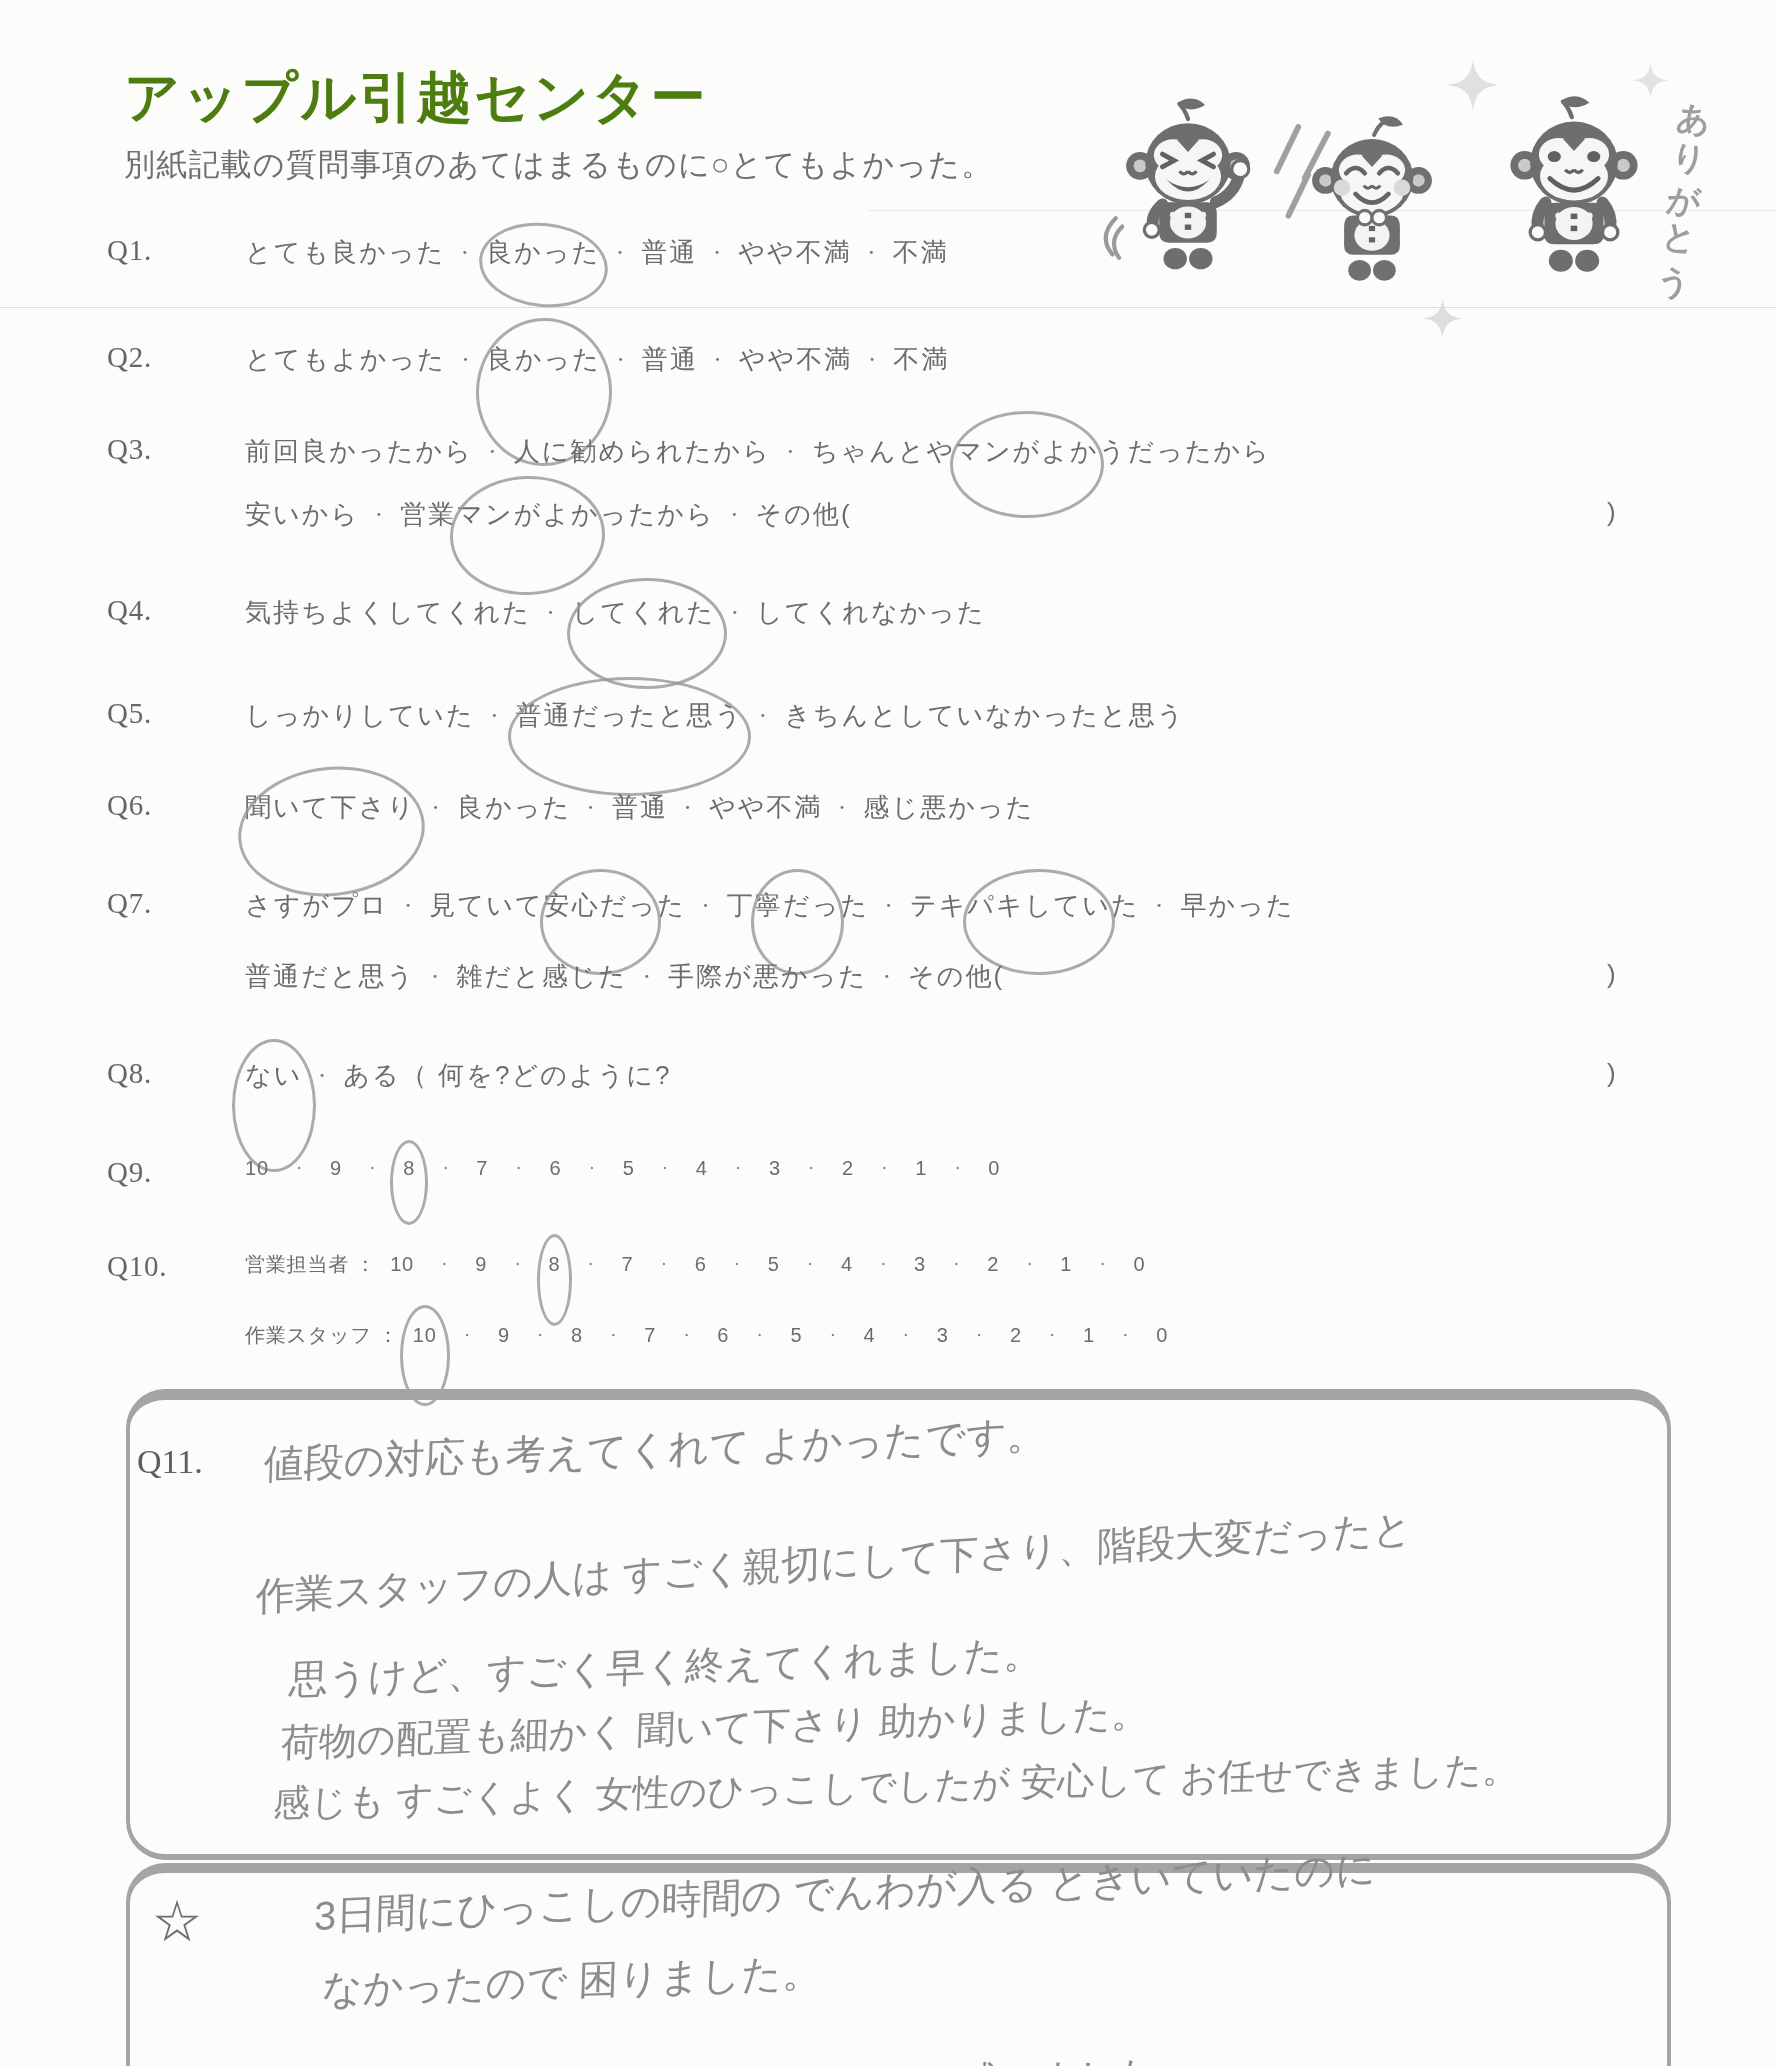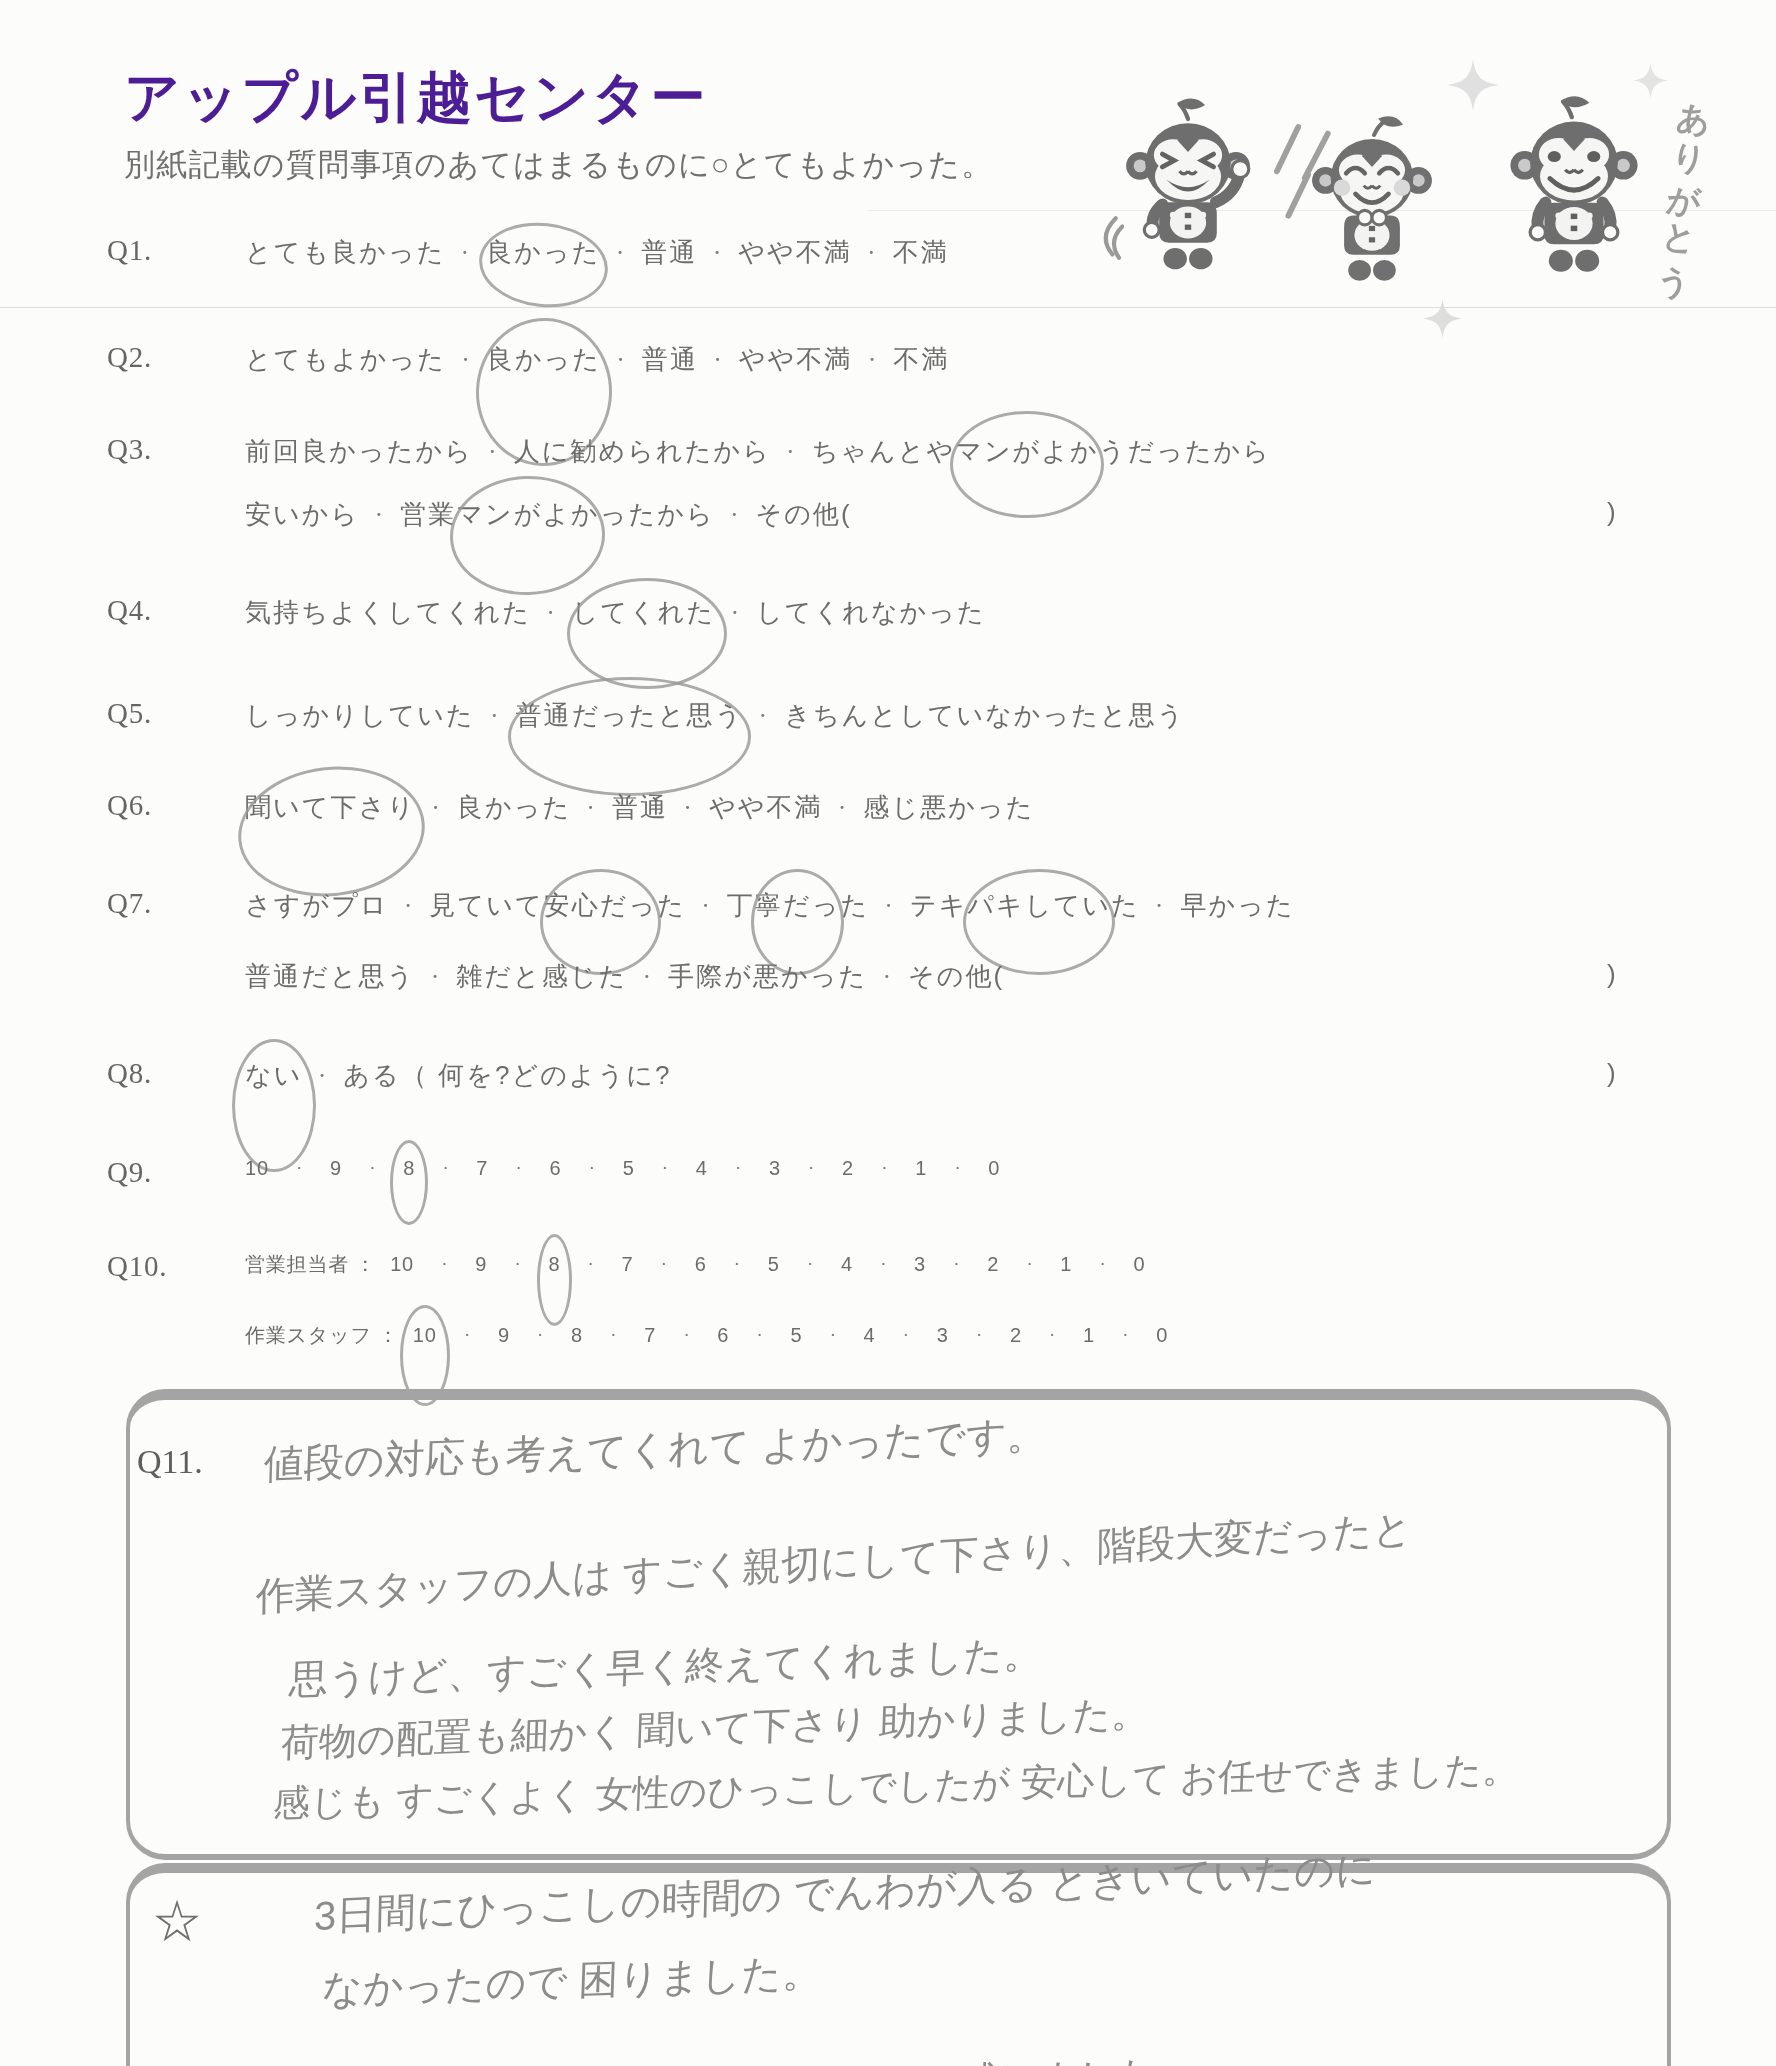--- a/index.html
+++ b/index.html
@@ -1,19 +1,19 @@
 <!DOCTYPE html>
 <html lang="ja" style="font-size:6.6px"><head>
 <meta charset="utf-8">
 <style>
   html,body{margin:0;padding:0;background:#e9e9e7;}
   .page{position:relative;width:1776px;height:2508px;background:#fcfcfa;overflow:hidden;
         font-family:"Liberation Sans",sans-serif;color:#6c6c6c;}
   
-  .title{position:absolute;left:124px;top:61px;font-size:55px;font-weight:bold;color:#4c1d95;letter-spacing:2.5px;white-space:nowrap;}
+  .title{position:absolute;left:124px;top:61px;font-size:55px;font-weight:bold;color:#4d7c0f;letter-spacing:2.5px;white-space:nowrap;}
   .title2{position:absolute;left:702px;top:85px;font-size:39px;font-weight:bold;color:#606060;letter-spacing:1.7px;white-space:nowrap;}
   .instruction{position:absolute;left:124px;top:144px;font-size:31px;color:#707070;letter-spacing:1.2px;white-space:nowrap;}
   
   .scanline{position:absolute;height:1.2px;background:#dedede;}
   
   .qrow{position:absolute;left:0;width:100%;white-space:nowrap;font-size:26px;letter-spacing:2.1px;color:#6c6c6c;}
   .qlabel{position:absolute;left:107px;top:-0.8px;font-family:"Liberation Serif",serif;font-size:29px;color:#666;letter-spacing:0.8px;text-align:center;}
   .opts{position:absolute;left:245px;top:0;}
   .sep{padding:0 10px;font-size:.72em;vertical-align:.12em;color:#7a7a7a;}
   .nums{font-size:20px;letter-spacing:0.8px;}

